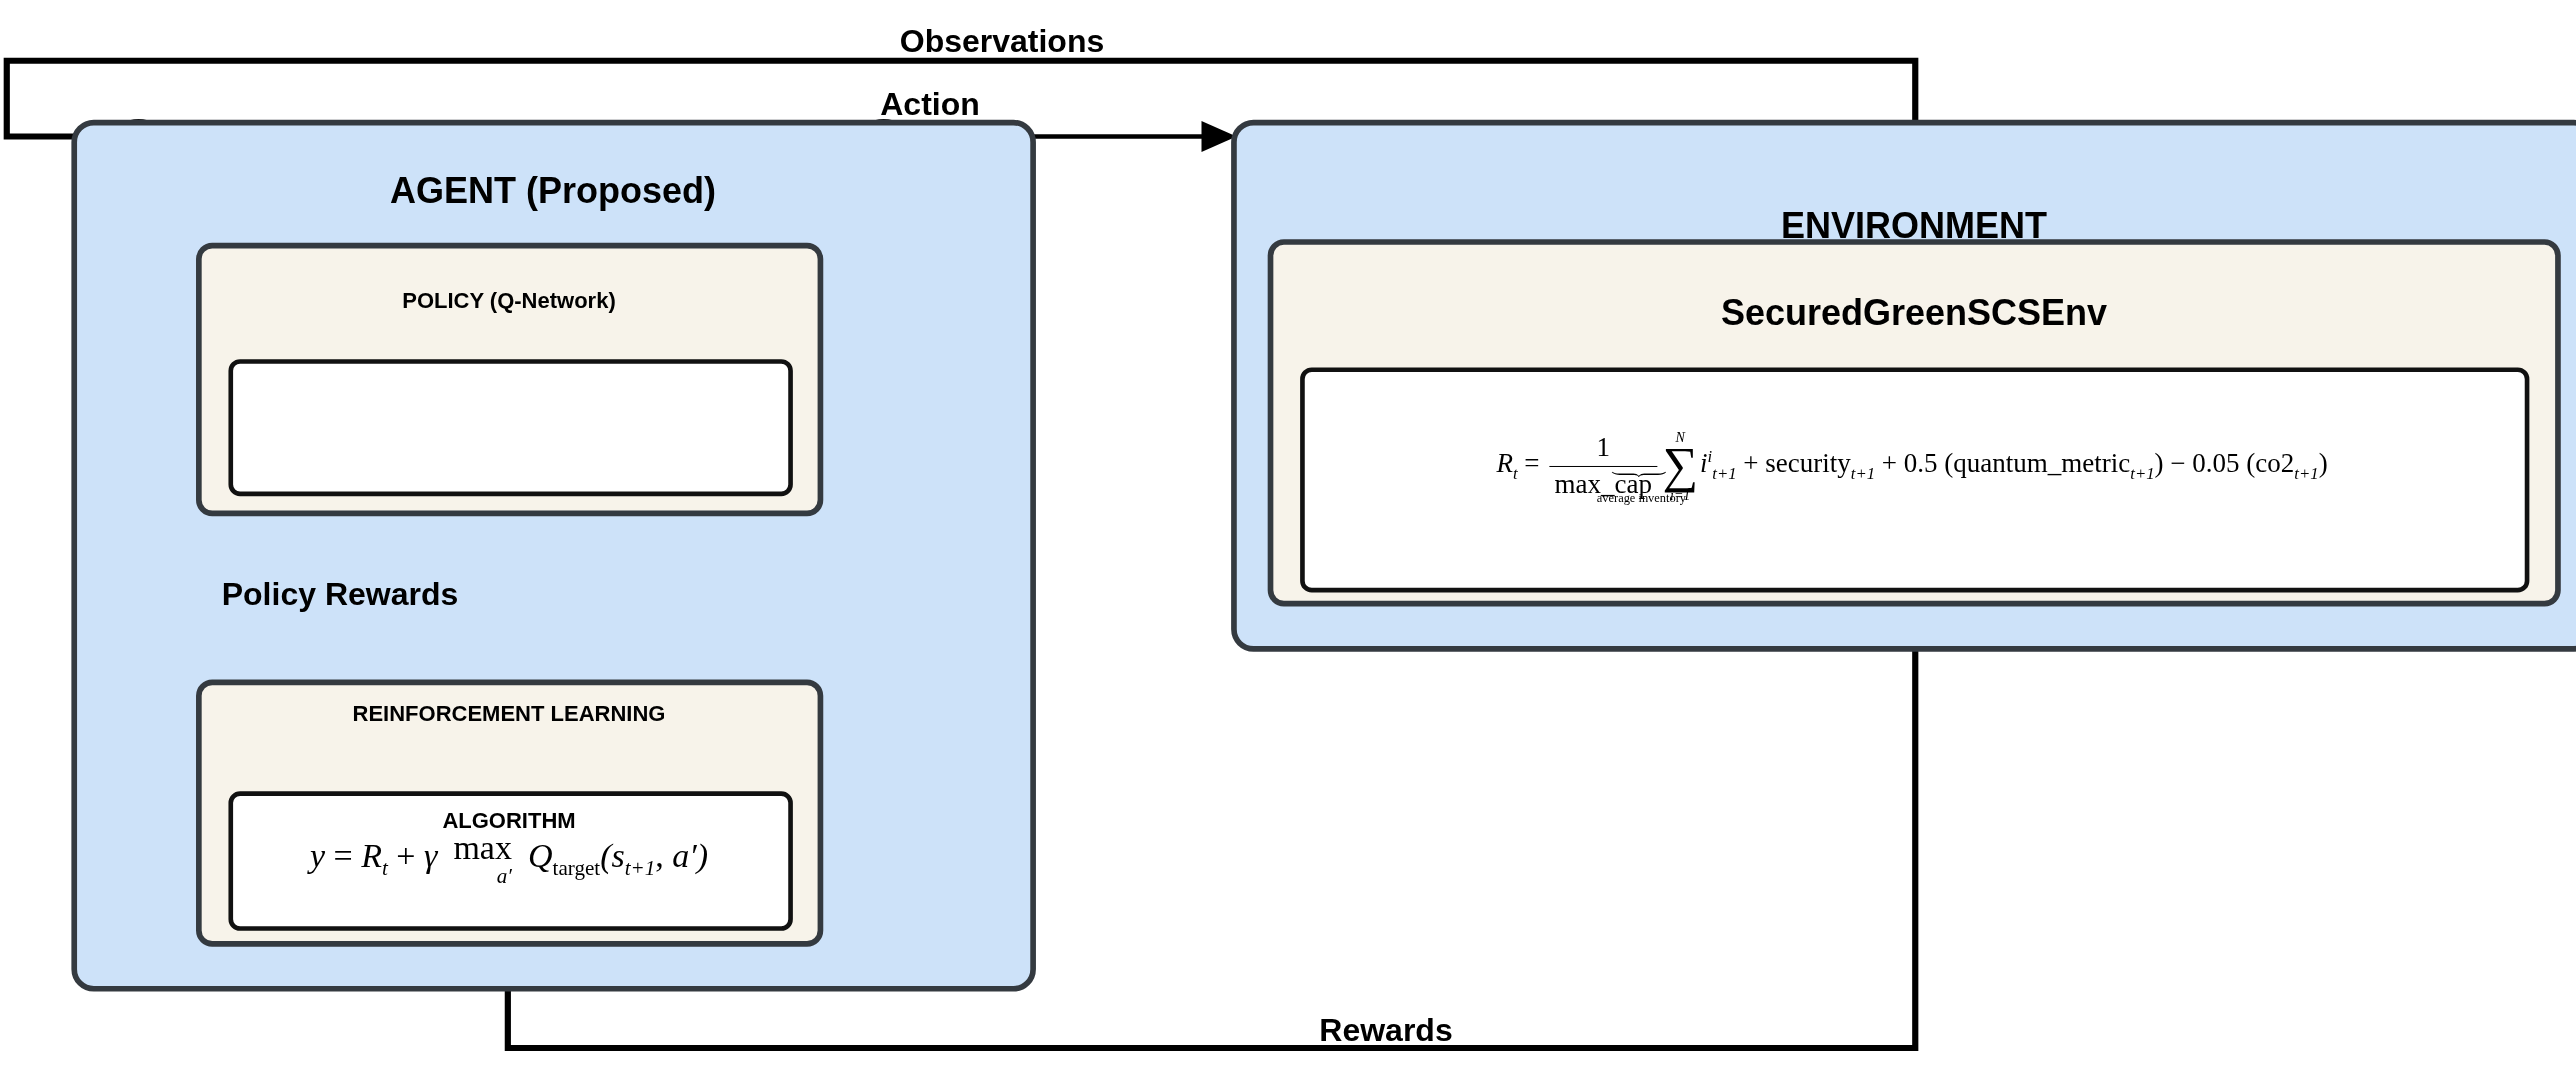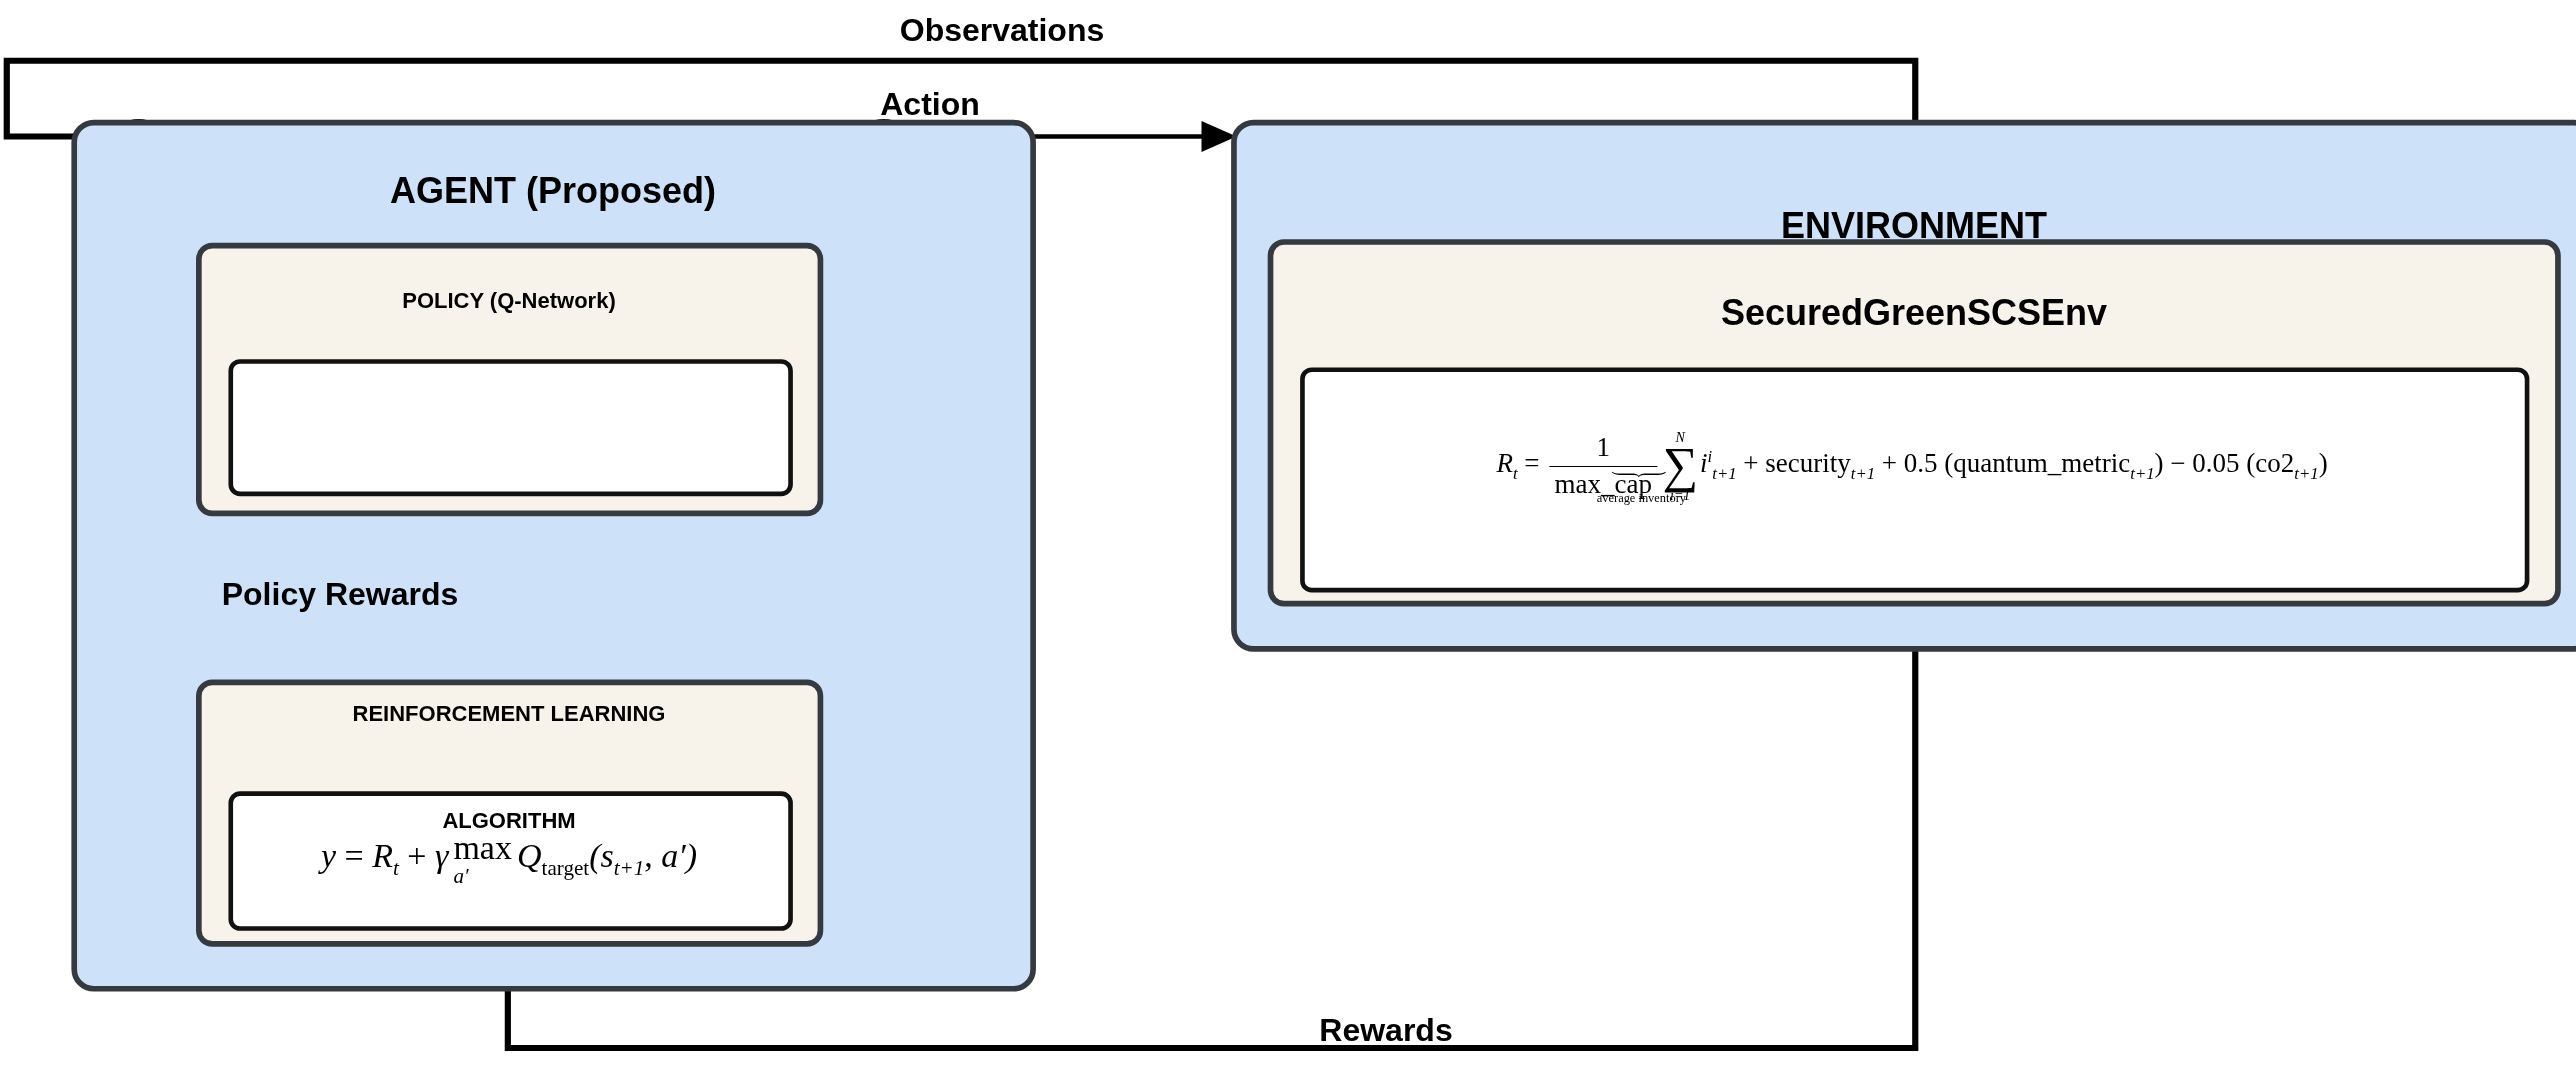--- a/index.html
+++ b/index.html
@@ -97,22 +97,22 @@
     text-align: center;
     margin: 0 2.1px;
     position: relative;
   }
   .bigop .top { display: block; font-size: 0.52em; line-height: 1; }
   .bigop .glyph { display: block; font-size: 1.85em; line-height: 0.88; }
   .bigop .bot { display: block; font-size: 0.52em; line-height: 1; }
   .maxop {
     display: inline-block;
     vertical-align: middle;
-    text-align: left;
-    margin: 0 5px;
+    text-align: right;
+    margin: 0 16px;
   }
   .maxop .top { display: block; line-height: 1; }
   .maxop .bot { display: block; font-size: 0.62em; line-height: 1.05; }
   .brace-wrap {
     display: inline-block;
     position: relative;
     vertical-align: middle;
   }
   .brace-label {
     position: absolute;
@@ -171,21 +171,21 @@
 
     <rect class="box-fill-cream" x="385" y="1325" width="1207" height="508" rx="26" ry="26"></rect>
     <rect class="box-fill-white" x="447" y="1541" width="1087" height="262" rx="18" ry="18"></rect>
 
     <rect class="box-fill-blue" x="2395" y="238" width="2640" height="1022" rx="38" ry="38"></rect>
 
     <rect class="box-fill-cream" x="2466" y="470" width="2500" height="702" rx="26" ry="26"></rect>
     <rect class="box-fill-white" x="2528" y="718" width="2378" height="428" rx="18" ry="18"></rect>
   </svg>
 
-  <div class="lbl lbl-edge" style="left:1002px; top:31px;">Observations</div>
+  <div class="lbl lbl-edge" style="left:1002px; top:42px;">Observations</div>
 
   <div class="lbl lbl-edge" style="left:930px; top:105px;">Action</div>
 
   <div class="lbl lbl-edge" style="left:1386px; top:1031px;">Rewards</div>
 
   <div class="lbl lbl-edge" style="left:340px; top:595px;">Policy Rewards</div>
 
   <div class="lbl lbl-container" style="left:553px; top:191px;">AGENT (Proposed)</div>
 
   <div class="lbl lbl-inner" style="left:509px; top:301px;">POLICY (Q-Network)</div>

